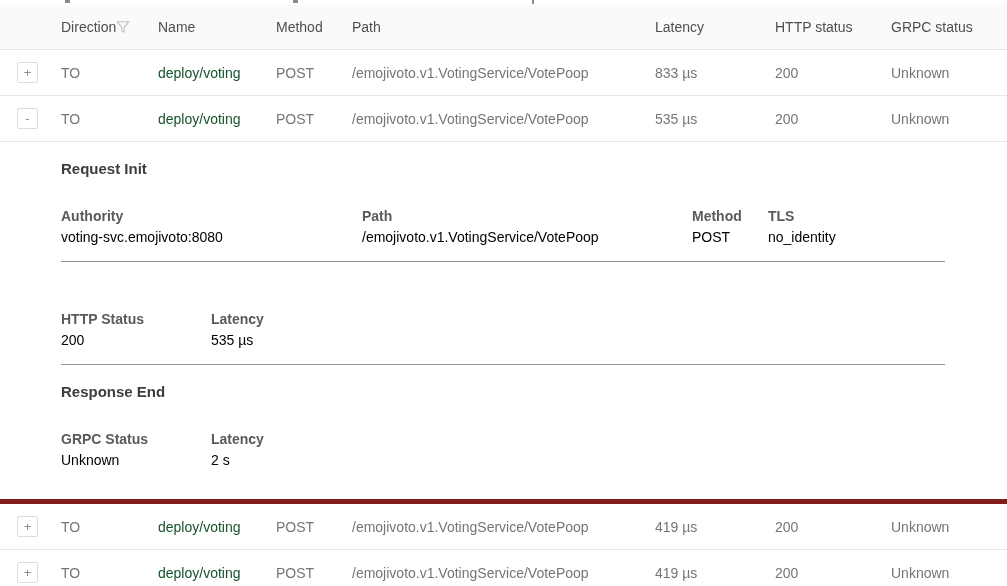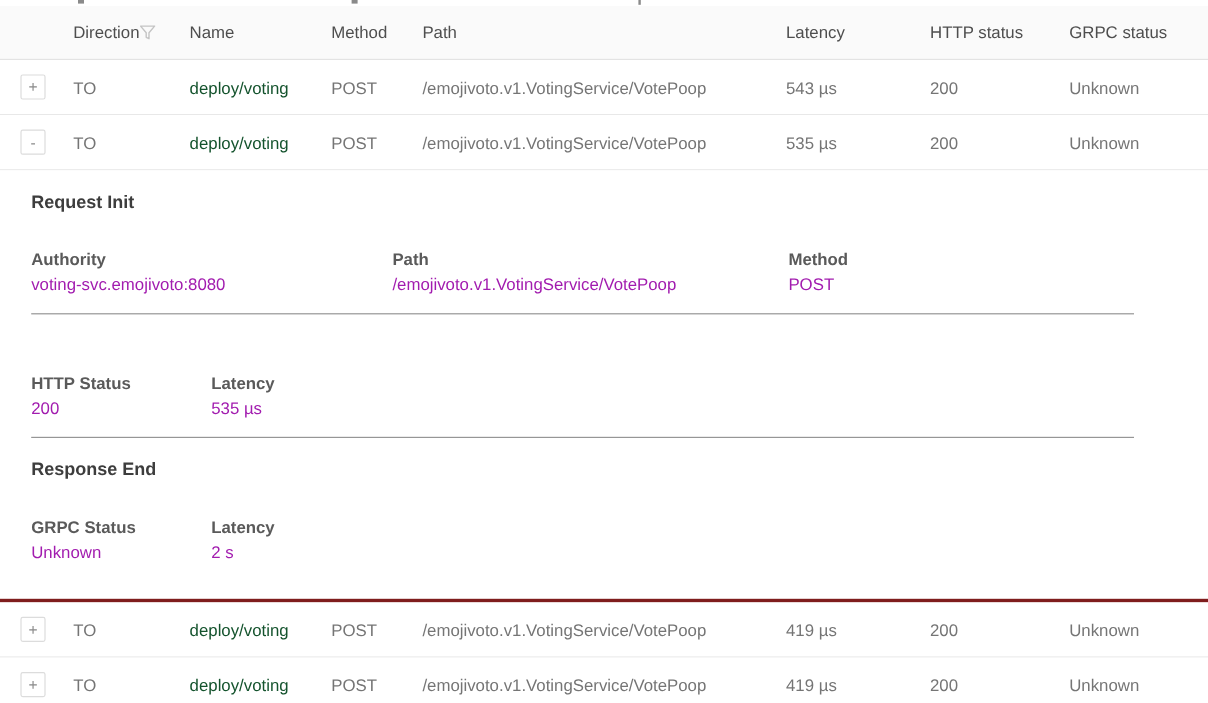--- a/index.html
+++ b/index.html
@@ -64,42 +64,42 @@
   }
   .cell { color: #757575; }
   .link {
     color: #14532d;
     text-decoration: none;
     cursor: pointer;
   }
 
   
   .expanded {
-    border-bottom: 3px solid #7f1d1d;
-    background: #ffffff;
-    padding: 0 62px 0 26px;
+    border-bottom: 5px solid #7f1d1d;
+    background: #ffffff;
+    padding: 0 62px 0 61px;
   }
   .section { padding-top: 18px; }
   .section-title {
     font-weight: 700;
     font-size: 15px;
     color: #3d3d3d;
     margin-bottom: 14px;
   }
   .fields { display: grid; margin-top: 29px; }
   .fields.req  { grid-template-columns: 301px 330px 76px 76px 1fr; }
   .fields.resi { grid-template-columns: 150px 1fr; }
   .fields.rese { grid-template-columns: 150px 150px 1fr; }
   .field-label {
     font-weight: 700;
     color: #5a5a5a;
     line-height: 21px;
   }
   .field-value {
-    color: #a21caf;
+    color: #000000;
     line-height: 21px;
   }
   .divider {
     border: none;
     border-top: 1px solid #969696;
     margin-top: 13px;
   }
   .section.last { padding-bottom: 28px; }
 </style>
 </head>
@@ -132,21 +132,21 @@
   </div>
 
   <div class="grid-row trow">
     <div>
         <button class="expand-btn">+</button>
       </div>
     <div class="cell">TO</div>
     <div class="cell"><a class="link">deploy/voting</a></div>
     <div class="cell">POST</div>
     <div class="cell">/emojivoto.v1.VotingService/VotePoop</div>
-    <div class="cell">543 µs</div>
+    <div class="cell">833 µs</div>
     <div class="cell">200</div>
     <div class="cell">Unknown</div>
   </div>
 
   <div class="grid-row trow">
     <div>
         <button class="expand-btn">-</button>
       </div>
     <div class="cell">TO</div>
     <div class="cell"><a class="link">deploy/voting</a></div>
@@ -167,20 +167,24 @@
           <div class="field-value">voting-svc.emojivoto:8080</div>
         </div>
         <div>
           <div class="field-label">Path</div>
           <div class="field-value">/emojivoto.v1.VotingService/VotePoop</div>
         </div>
         <div>
           <div class="field-label">Method</div>
           <div class="field-value">POST</div>
         </div>
+        <div>
+          <div class="field-label">TLS</div>
+          <div class="field-value">no_identity</div>
+        </div>
       </div>
       <hr class="divider">
     </div>
 
     <div class="section">
       <div class="fields resi">
         <div>
           <div class="field-label">HTTP Status</div>
           <div class="field-value">200</div>
         </div>

